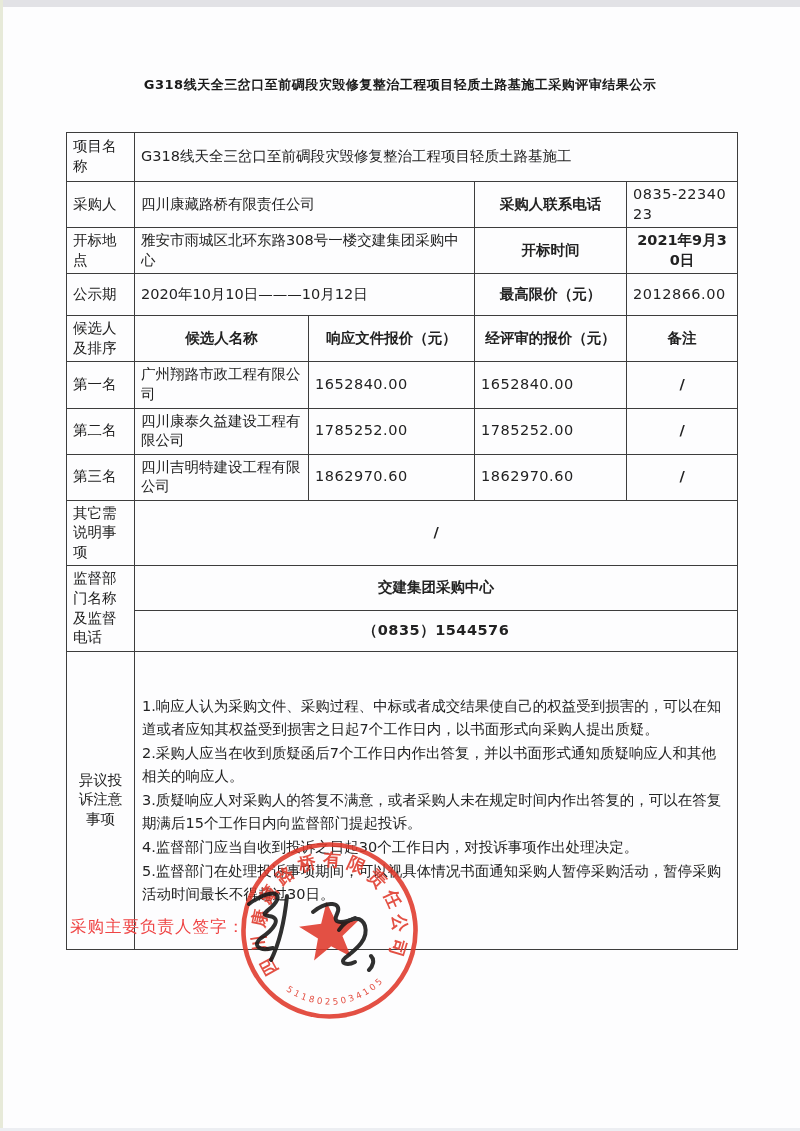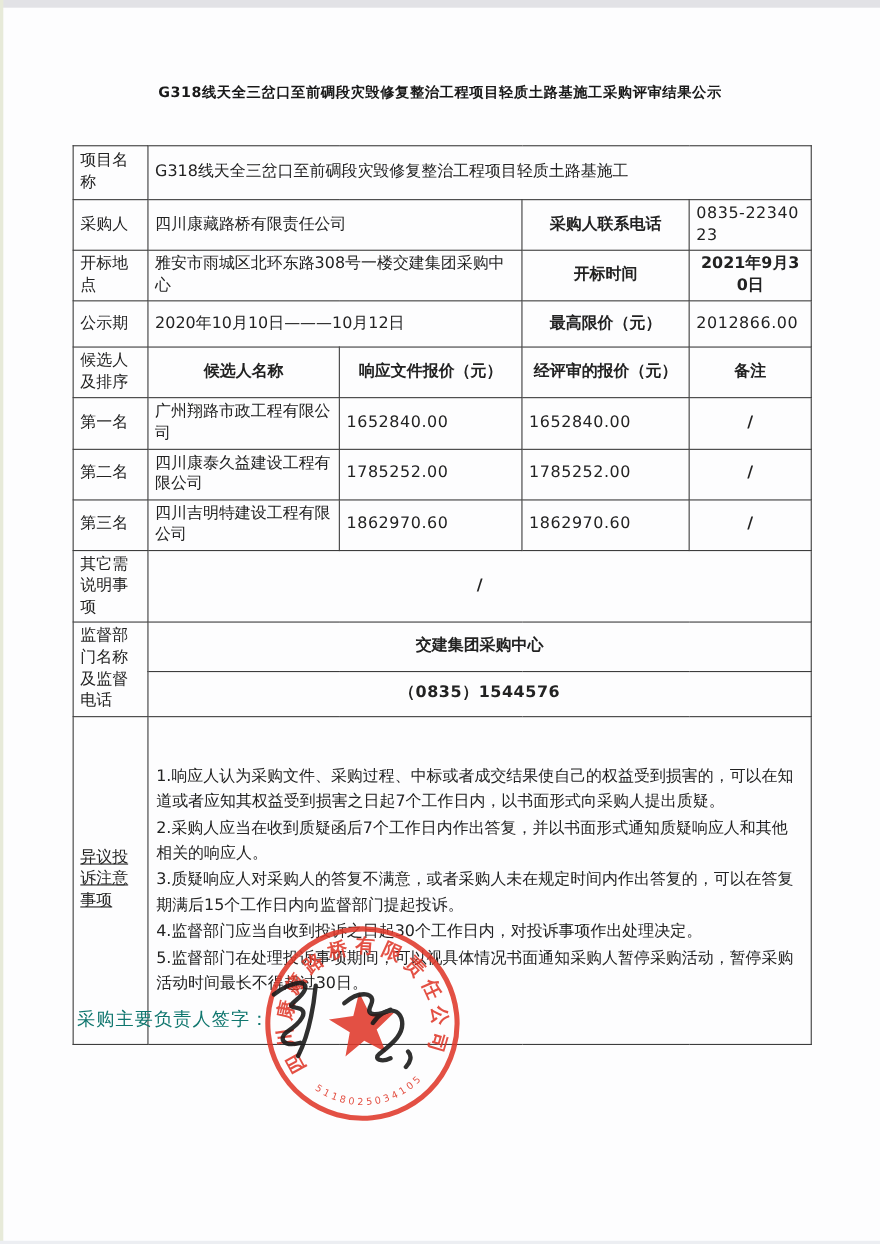--- a/index.html
+++ b/index.html
@@ -25,28 +25,28 @@
     border-collapse:collapse;table-layout:fixed;
   }
   table.main td{
     border:1.5px solid #3d3d3d;
     font-size:14.5px;line-height:1.35;color:#222;
     padding:3px 6px;word-break:break-all;vertical-align:middle;
   }
   td.lab{padding-left:4px;padding-right:2px;}
   td.ctr{text-align:center;font-weight:bold;}
   td.num{letter-spacing:0.5px;}
-  td.obj-label{padding:0 2px;text-decoration:underline;}
+  td.obj-label{text-align:center;padding:0 2px;}
   td.sup-label{padding:0 2px;}
   td.obj-content{vertical-align:top;padding:52px 10px 0 9px;}
   td.obj-content p{margin:1px;line-height:23px;}
 
   .sign-row{
     position:absolute;left:70px;top:916px;
-    font-size:16.5px;letter-spacing:1px;color:#0f766e;
+    font-size:16.5px;letter-spacing:1px;color:#ef4444;
   }
   .stamp{
     position:absolute;left:237px;top:838px;width:185px;height:185px;
     transform:rotate(-6deg);opacity:0.88;
   }
   .signature{
     position:absolute;left:243px;top:878px;width:165px;height:100px;
   }
 </style>
 </head>

